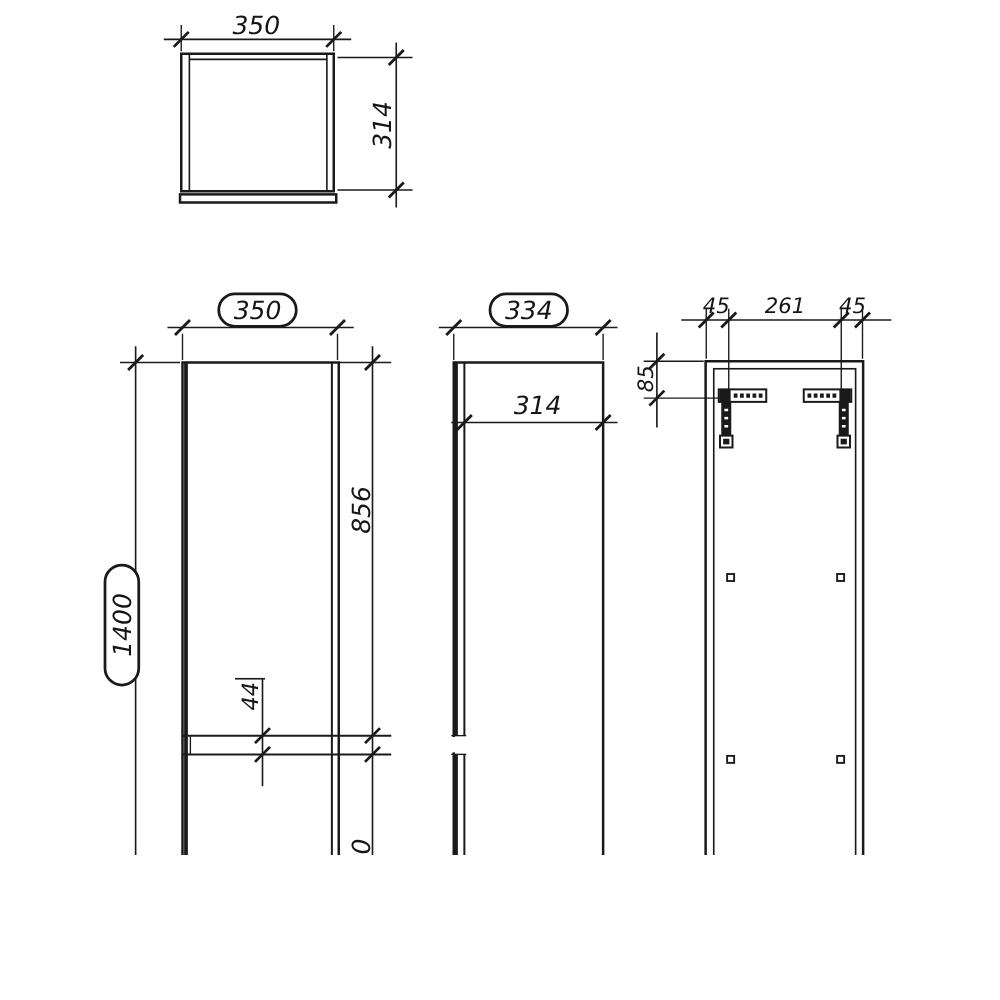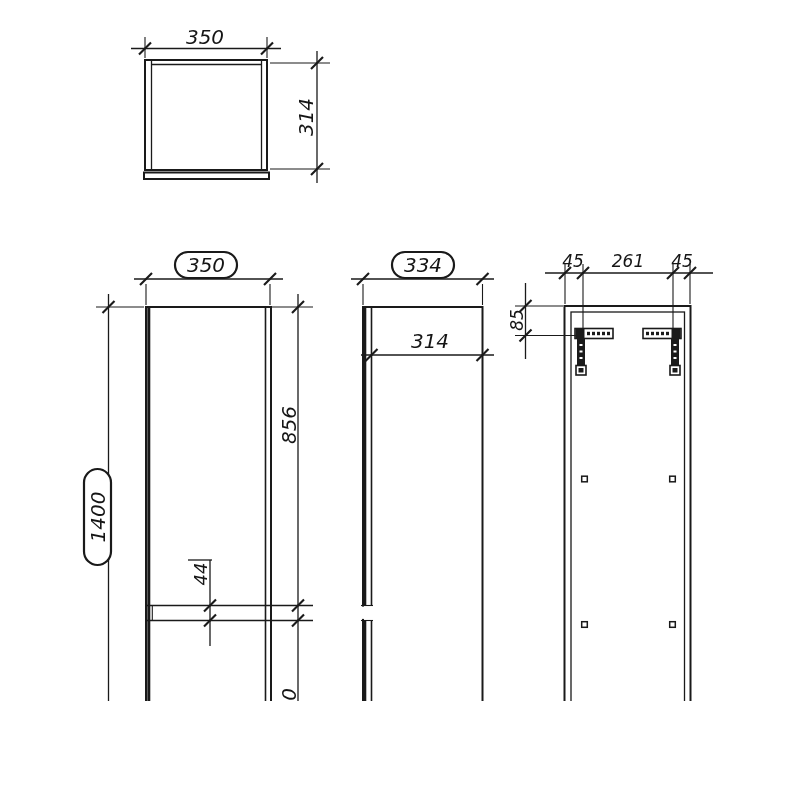--- a/index.html
+++ b/index.html
@@ -1,16 +1,16 @@
 <!DOCTYPE html>
 <html><head>
 <meta charset="utf-8">
 <style>
   html,body{margin:0;padding:0;background:#ffffff;}
-  .drawing{position:relative;width:800px;height:684px;background:#ffffff;overflow:hidden;margin-top:17px;}
+  .drawing{position:relative;width:800px;height:684px;background:#ffffff;overflow:hidden;}
   svg{display:block;}
   .ln{stroke:#1a1a1a;stroke-width:1.3;fill:none;}
   .w16{stroke-width:1.6;}
   .w2{stroke-width:2;}
   .w3{stroke-width:3;}
   .thin{stroke-width:1.1;}
   .tick{stroke:#1a1a1a;stroke-width:2.2;fill:none;}
   .t{font-family:"DejaVu Sans",sans-serif;font-style:italic;font-size:20px;fill:#151515;text-anchor:middle;}
   .ts{font-size:17px;}
   .tg{font-size:18px;}

